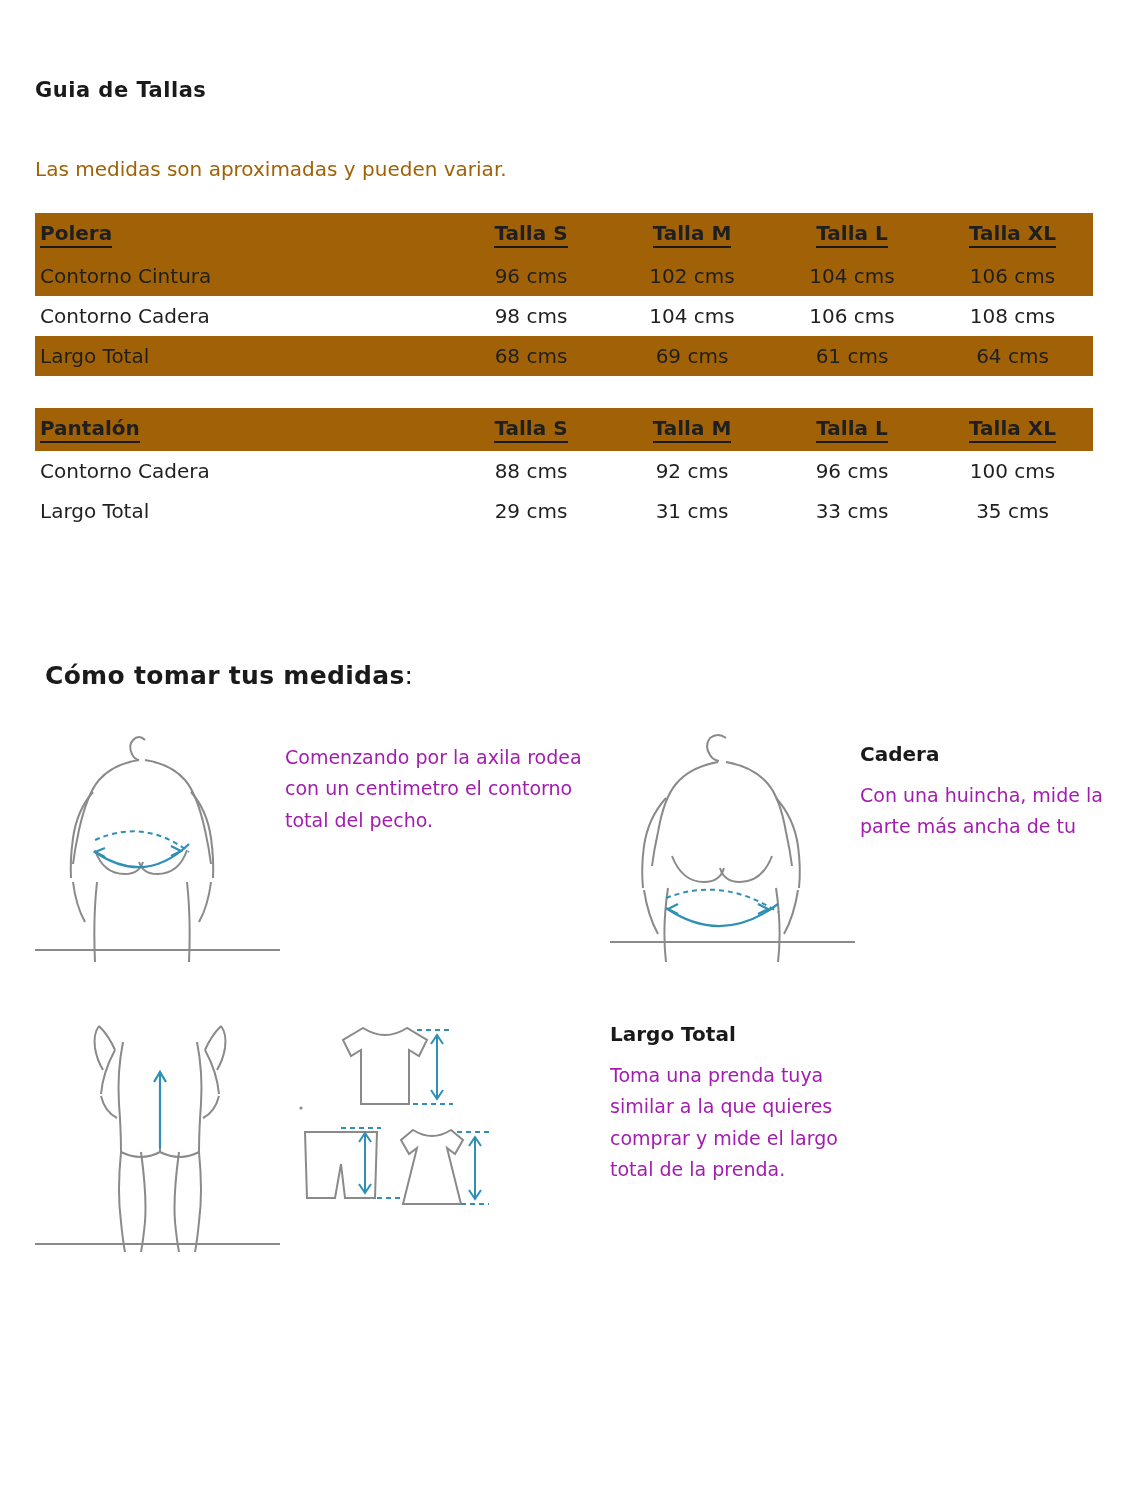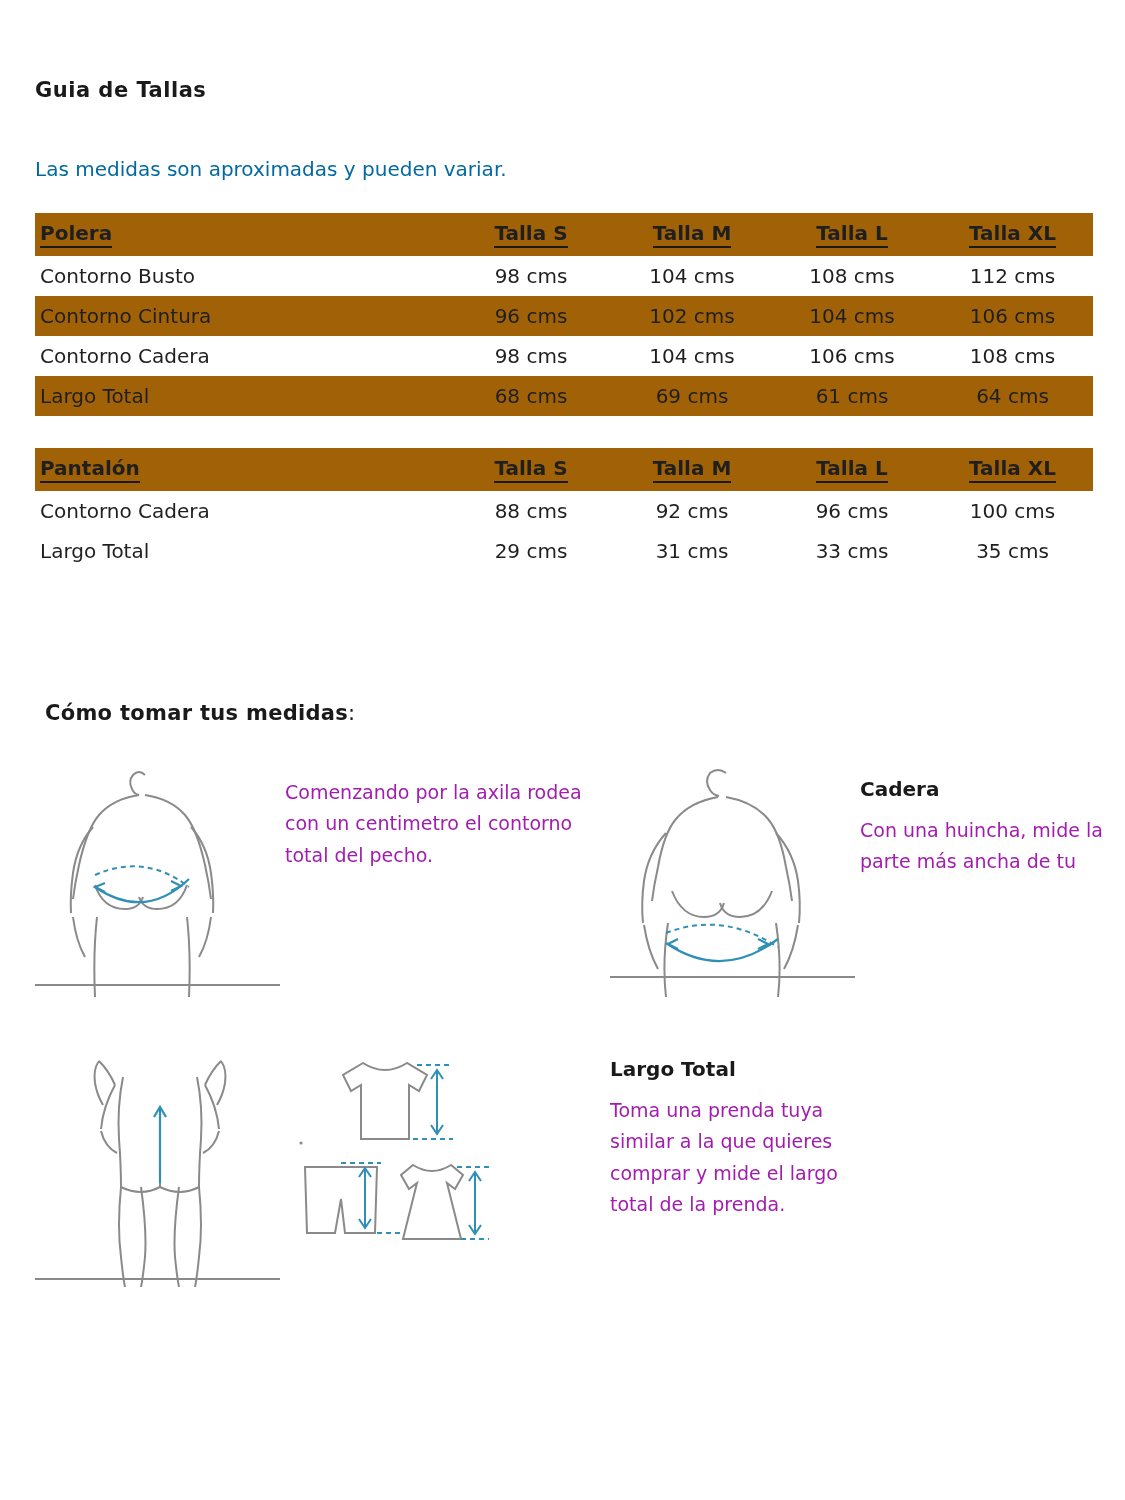--- a/index.html
+++ b/index.html
@@ -25,21 +25,21 @@
 
   h1.title {
     font-size: 21px;
     font-weight: bold;
     letter-spacing: 0.5px;
     margin: 18px 0 0 0;
   }
   p.intro {
     font-size: 20px;
     margin: 55px 0 0 0;
-    color: #0369a1;
+    color: #a16207;
   }
 
   table.size-table {
     width: 1058px;
     border-collapse: collapse;
     margin-top: 32px;
     table-layout: fixed;
   }
   table.size-table + table.size-table {
   }
@@ -72,21 +72,21 @@
   table.size-table tbody tr.plain {
     background: #ffffff;
   }
   col.c0 { width: 415px; }
   col.c1 { width: 162px; }
   col.c2 { width: 160px; }
   col.c3 { width: 160px; }
   col.c4 { width: 161px; }
 
   h2.section {
-    font-size: 21px;
+    font-size: 25px;
     font-weight: bold;
     margin: 130px 0 0 10px;
     letter-spacing: 0.3px;
   }
   h2.section .colon {
     font-weight: normal;
   }
 
   .grid {
     margin-top: 42px;
@@ -135,27 +135,20 @@
     <thead>
       <tr>
         <th class="rowhead"><span class="u">Polera</span></th>
         <th><span class="u">Talla S</span></th>
         <th><span class="u">Talla M</span></th>
         <th><span class="u">Talla L</span></th>
         <th><span class="u">Talla XL</span></th>
       </tr>
     </thead>
     <tbody>
-      <tr class="plain">
-        <td class="rowhead">Contorno Busto</td>
-        <td>98 cms</td>
-        <td>104 cms</td>
-        <td>108 cms</td>
-        <td>112 cms</td>
-      </tr>
       <tr class="shade">
         <td class="rowhead">Contorno Cintura</td>
         <td>96 cms</td>
         <td>102 cms</td>
         <td>104 cms</td>
         <td>106 cms</td>
       </tr>
       <tr class="plain">
         <td class="rowhead">Contorno Cadera</td>
         <td>98 cms</td>

